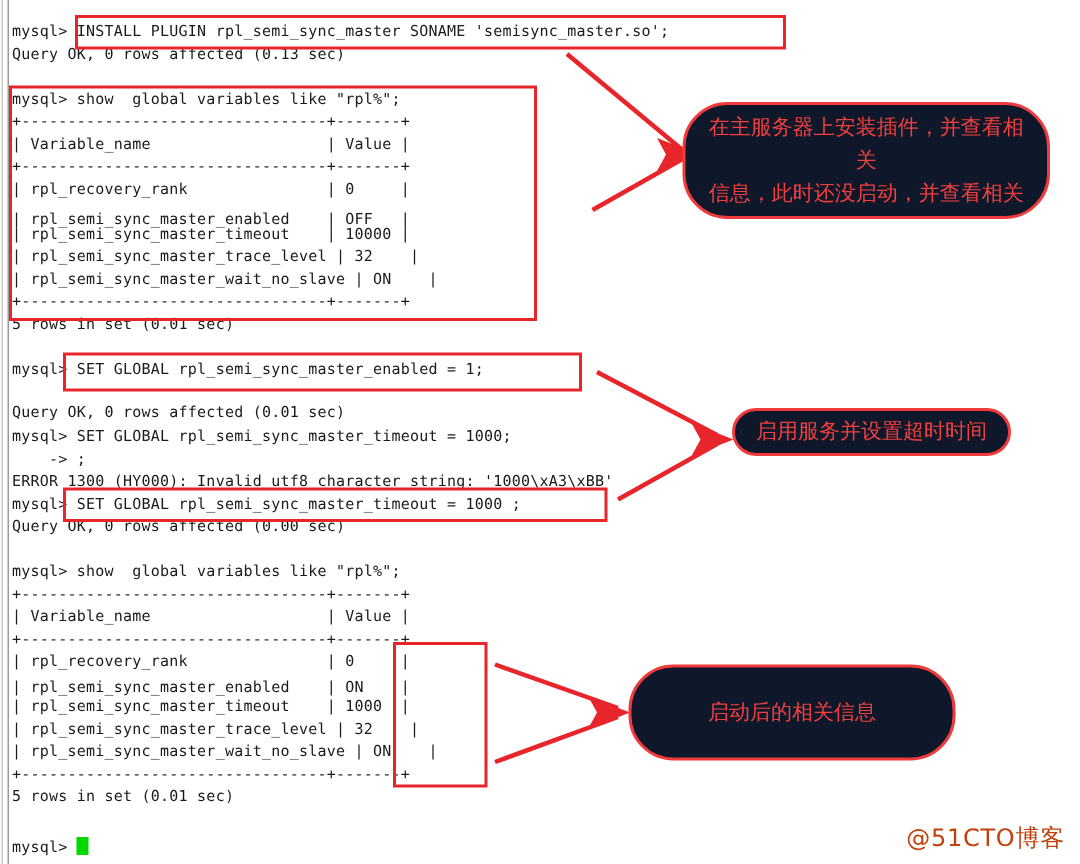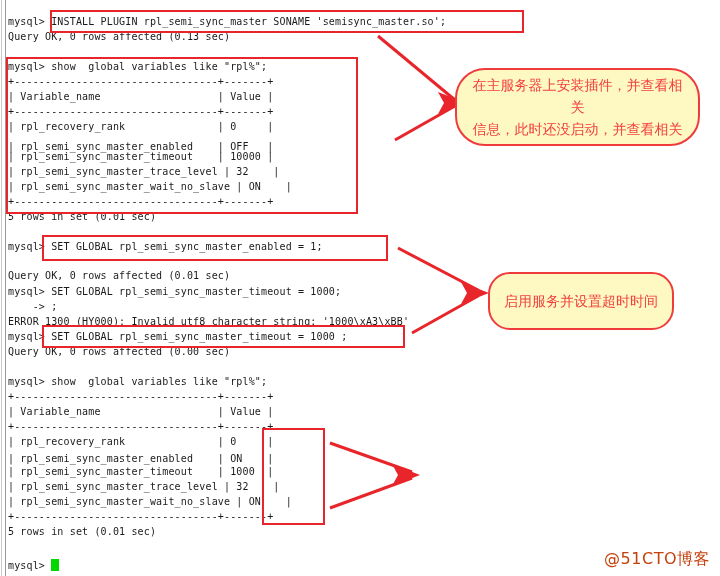--- a/index.html
+++ b/index.html
@@ -63,21 +63,21 @@
     box-sizing: border-box;
     background: transparent;
     pointer-events: none;
   }
   
   .callout {
     position: absolute;
     border: 2px solid #ef3b3b;
     border-radius: 26px;
     box-sizing: border-box;
-    background: #fef9c3;
+    background: #0f172a;
     color: #f2403f;
     font-family: "DejaVu Sans", "Liberation Sans", sans-serif;
     font-size: 14px;
     line-height: 22px;
     text-align: center;
     display: flex;
     align-items: center;
     justify-content: center;
     padding: 4px 10px;
   }
@@ -166,20 +166,23 @@
     <polygon points="420,475 392,464 398,475 392,486" fill="#e8252a"></polygon>
   </svg>
 
   <div class="callout" style="left:455px; top:68px; width:245px; height:78px; border-radius:30px;">
     <div>
       <span>在主服务器上安装插件，并查看相关</span>
       <span>信息，此时还没启动，并查看相关</span>
     </div>
   </div>
 
-  <div class="callout" style="left:488px; top:272px; width:186px; height:58px; border-radius:22px;align-items:center;">
+  <div class="callout" style="left:488px; top:272px; width:186px; height:32px; border-radius:22px;align-items:center;">
     <span>启用服务并设置超时时间</span>
   </div>
 
+  <div class="callout" style="left:419px; top:443px; width:218px; height:64px; border-radius:30px;">
+    <span>启动后的相关信息</span>
+  </div>
 
   <div class="watermark">@51CTO博客</div>
 
 </div>
 
 </body></html>

